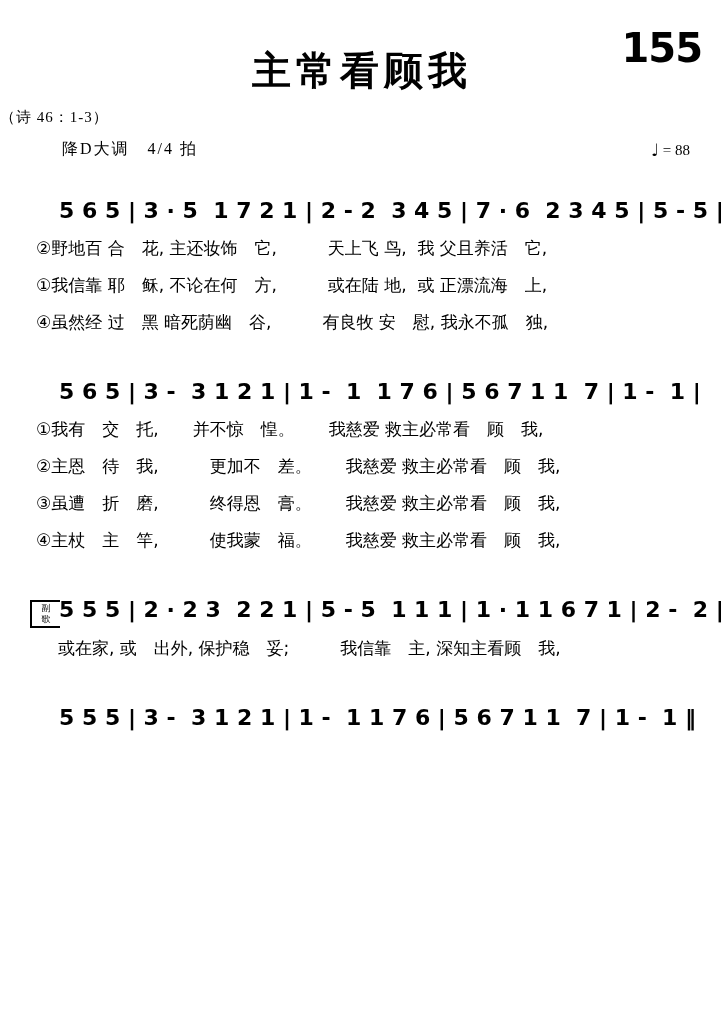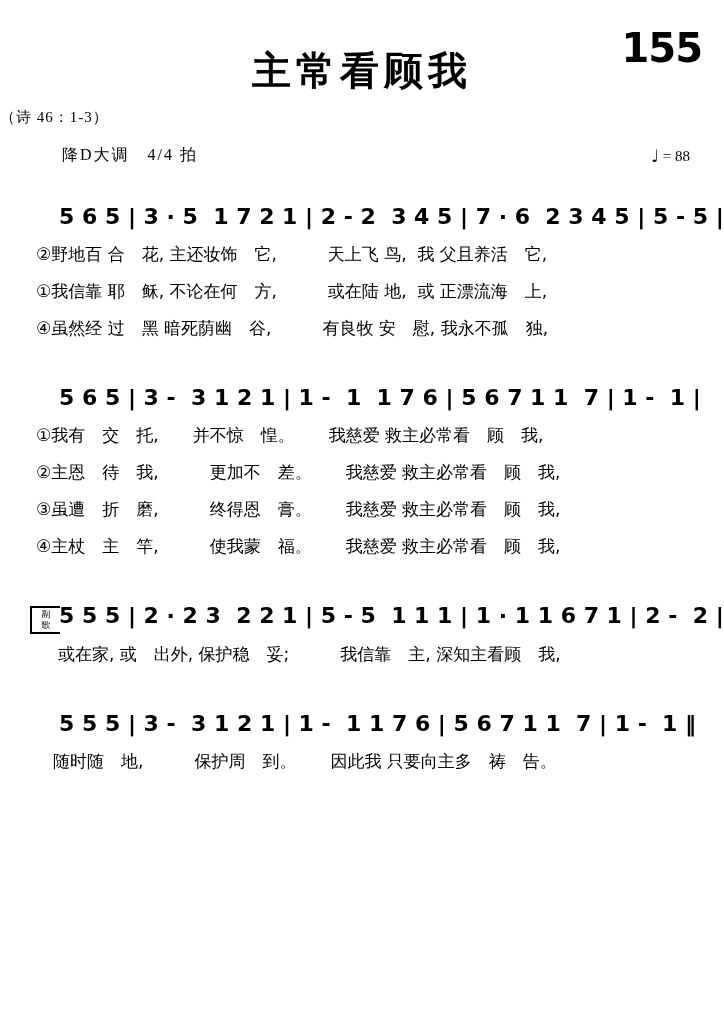--- a/index.html
+++ b/index.html
@@ -38,21 +38,21 @@
   }
   .scripture-ref {
     text-align: left;
     font-size: 15px;
     margin-top: 10px;
     letter-spacing: 1px;
   }
   .meta-row {
     position: relative;
     height: 26px;
-    margin-top: 18px;
+    margin-top: 12px;
   }
   .key-meter {
     position: absolute;
     left: 62px;
     top: 0;
     font-size: 16px;
     letter-spacing: 2px;
   }
   .tempo {
     position: absolute;
@@ -160,16 +160,15 @@
       <div>副</div>
       <div>歌</div>
     </div>
     <div class="lyrics refrain-lyric">或在家, 或　出外, 保护稳　妥;　　　我信靠　主, 深知主看顾　我,</div>
   </div>
 
   <div class="spacer-lg"></div>
 
   <div class="system">
     <div class="notation">5 5 5 | 3 -  3 1 2 1 | 1 -  1 1 7 6 | 5 6 7 1 1  7 | 1 -  1 ‖</div>
-    <div class="lyrics">　随时随　地,　　　保护周　到。　　因此我 只要向主多　祷　告。</div>
   </div>
 
 </div>
 
 </body></html>

